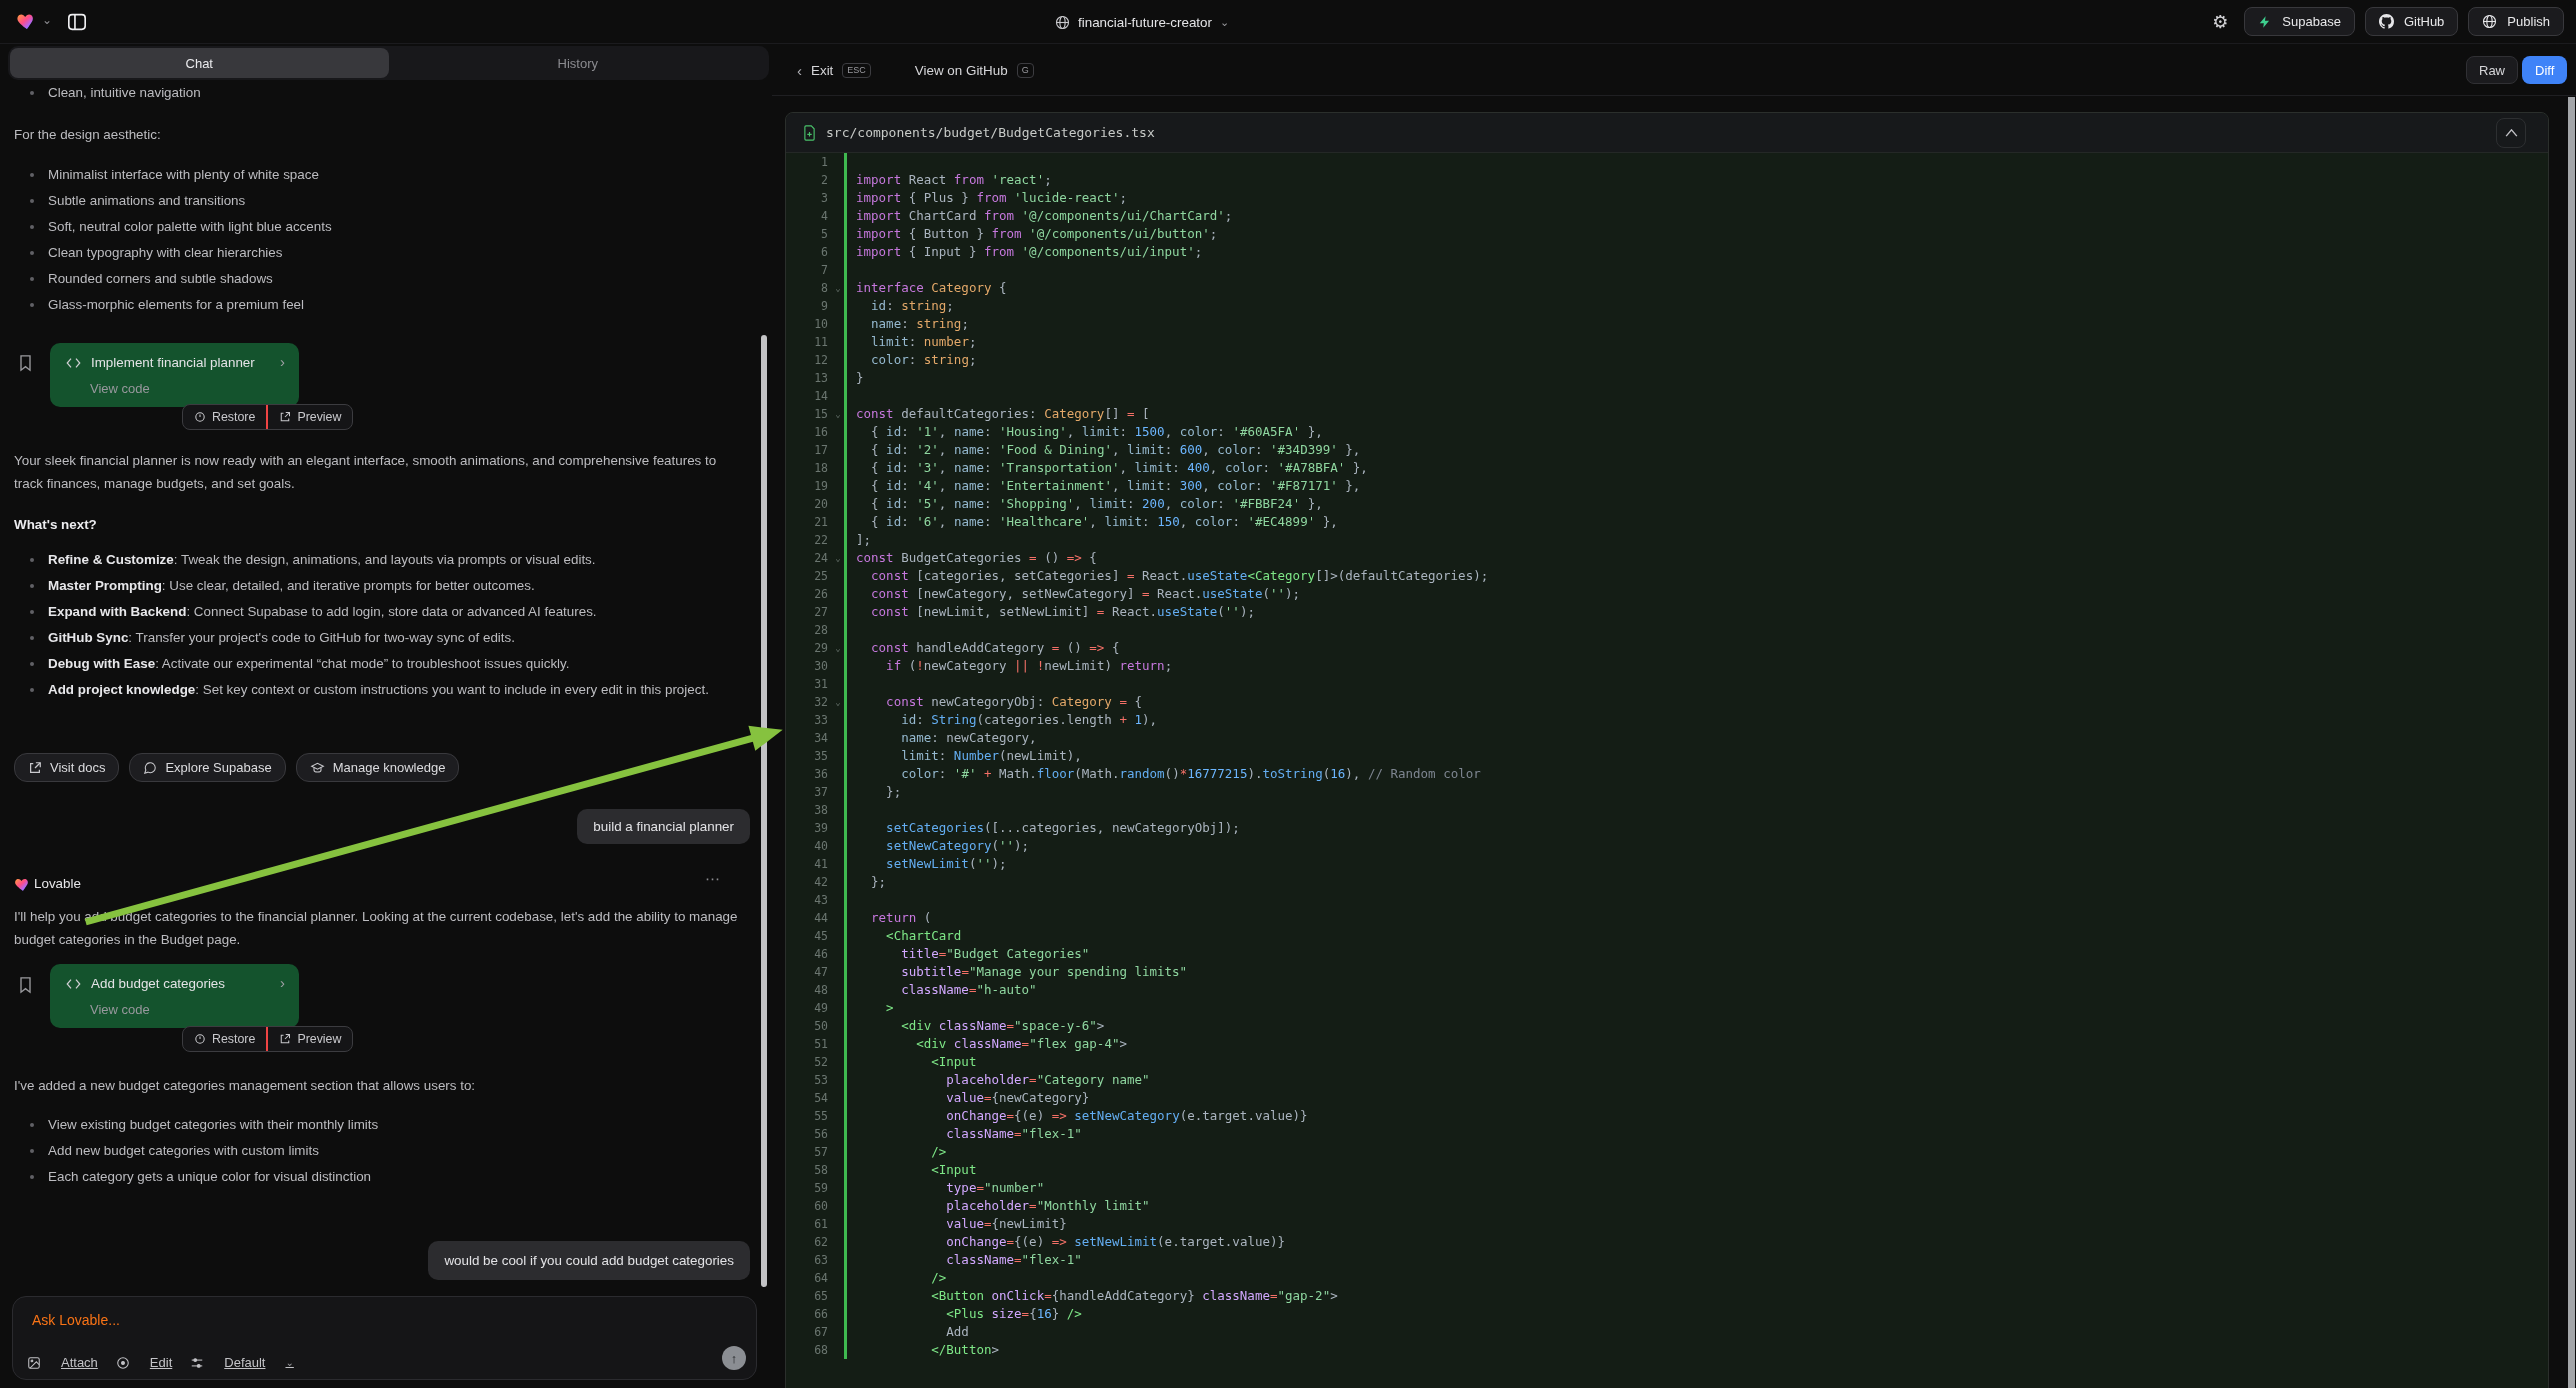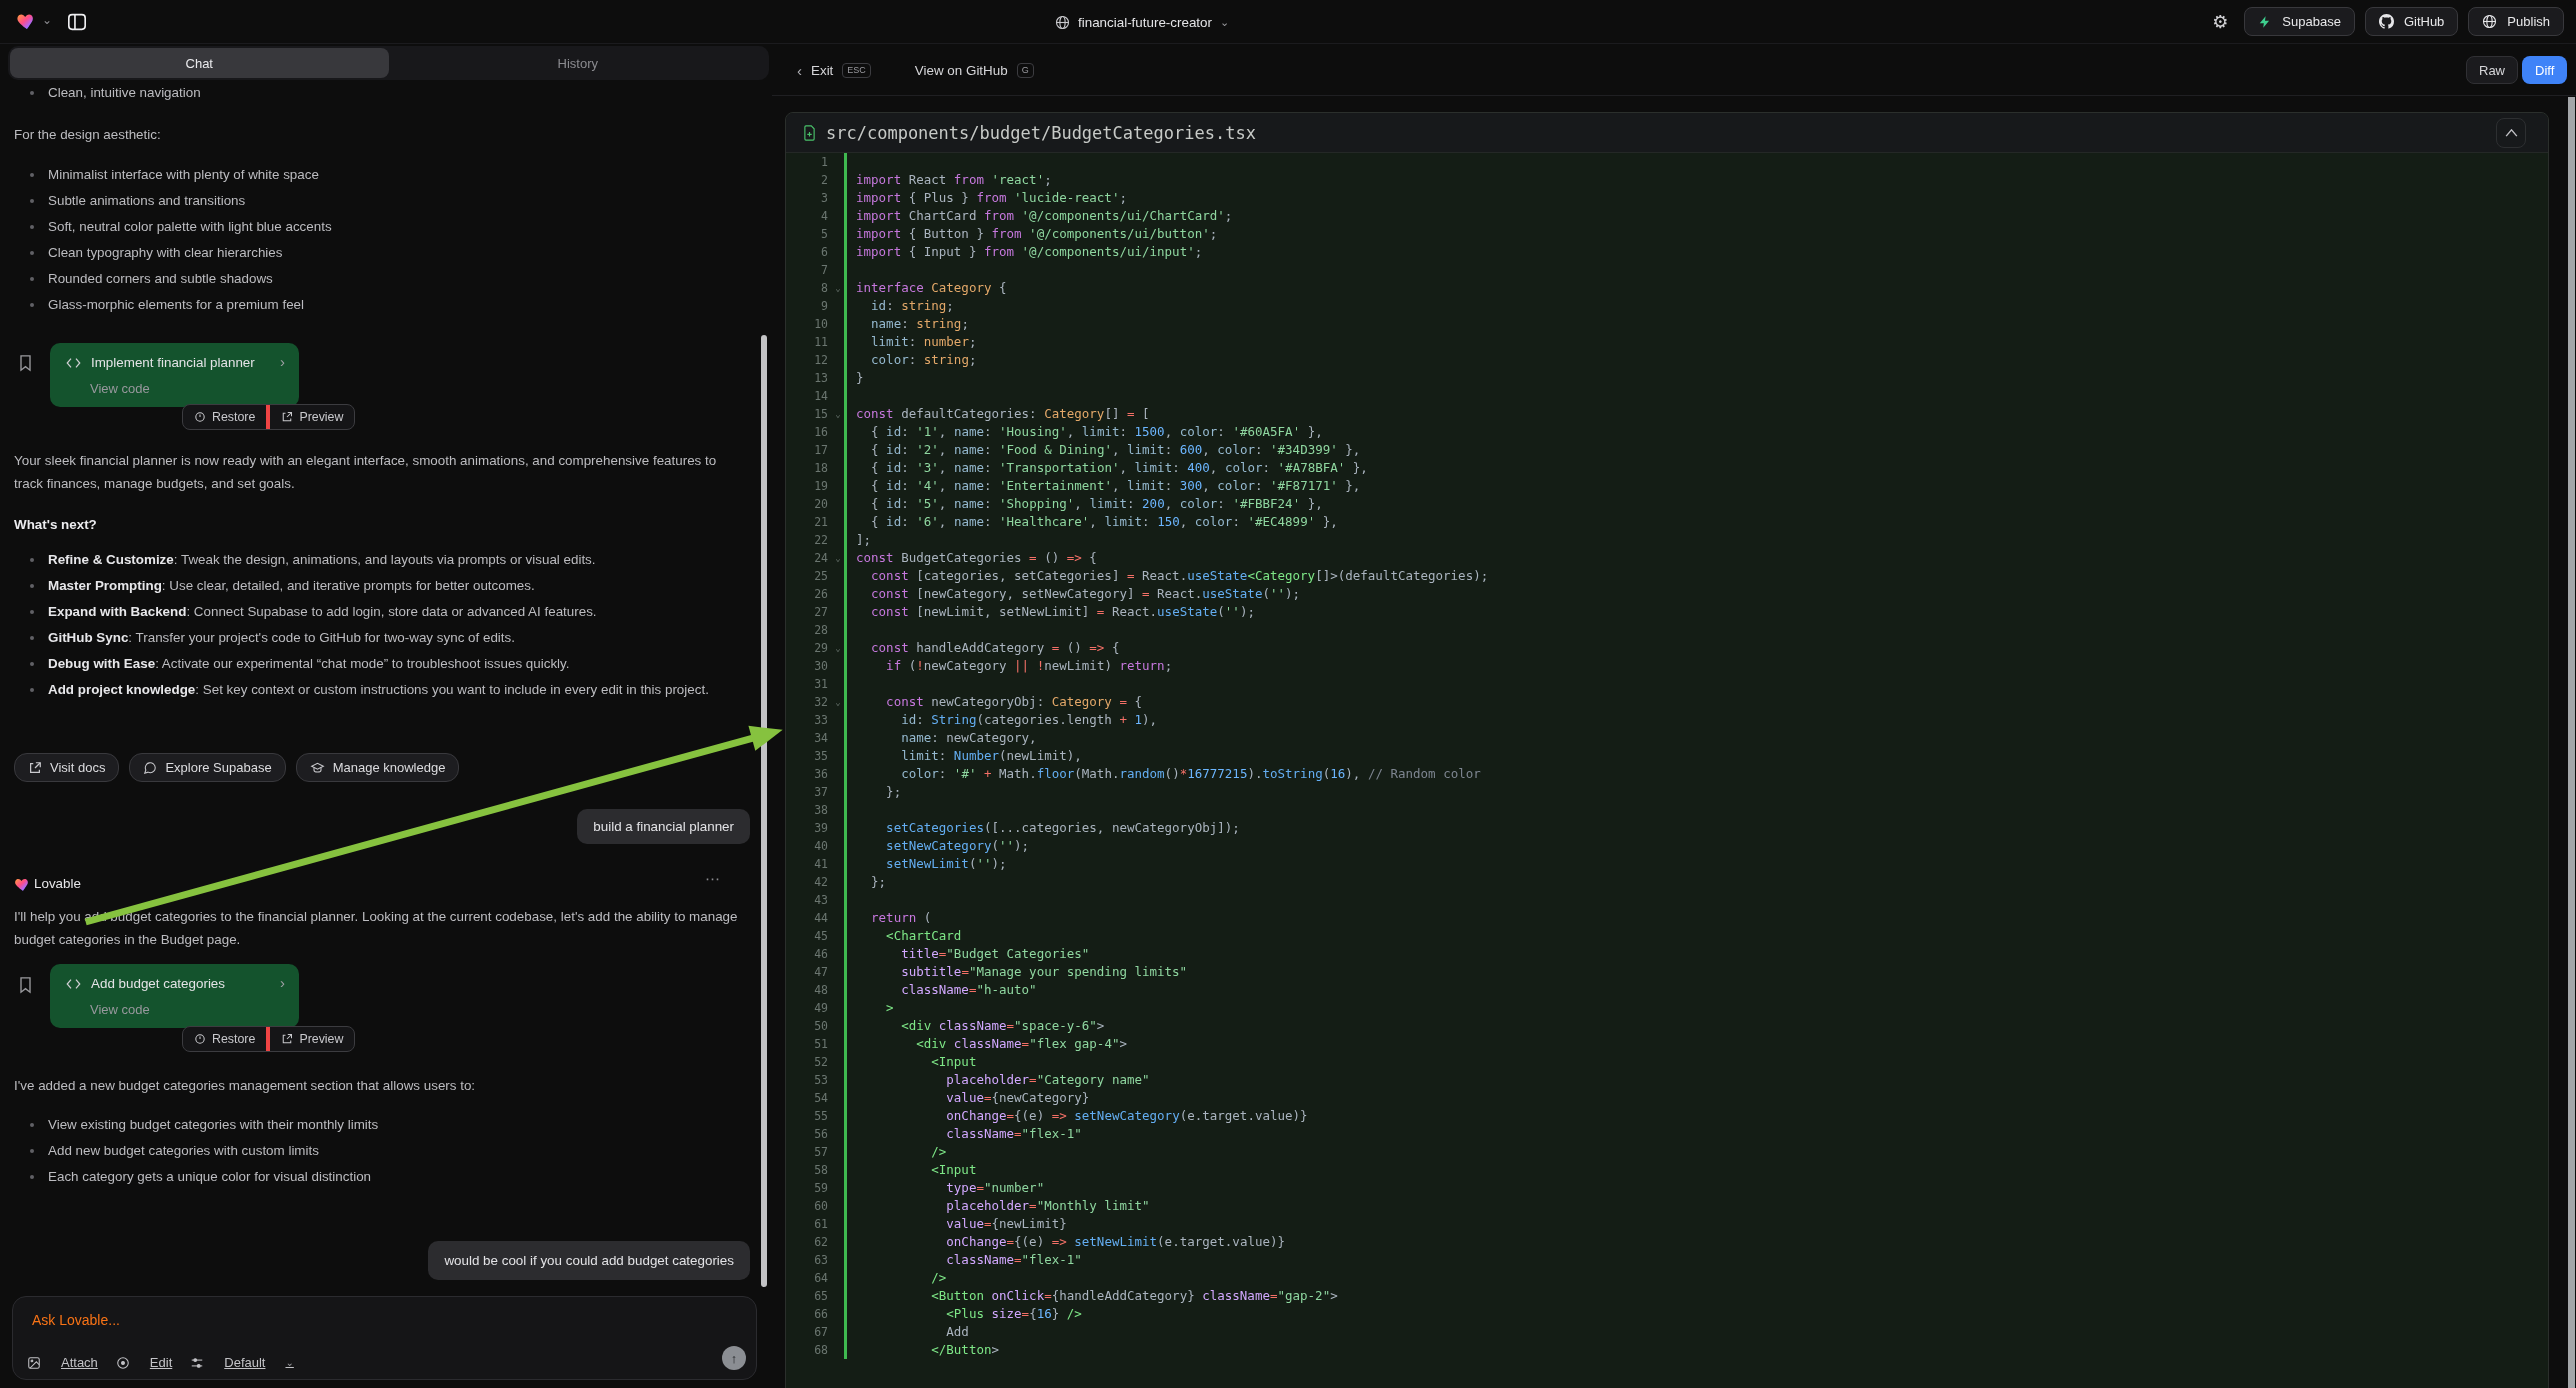--- a/index.html
+++ b/index.html
@@ -31,21 +31,21 @@
   .para{position:absolute;left:14px;width:733px;font-size:13.4px;line-height:23px;color:#bcbcc0;}
   .hd{position:absolute;left:14px;font-size:13.4px;font-weight:bold;color:#ececef;}
 
   .vcard{position:absolute;left:50px;width:249px;height:64px;background:#14532d;border-radius:10px;text-align:center;}
   .vcard .row1{position:absolute;left:16px;top:12px;display:flex;align-items:center;gap:10px;color:#e3e3e6;font-size:13.4px;}
   .vcard .row2{position:absolute;left:40px;top:38px;font-size:13px;color:#98989d;}
   .vcard .chev{position:absolute;right:14px;top:10px;color:#a0a0a5;font-size:15px;}
   .bookmark{position:absolute;left:18px;color:#9a9a9e;}
   .pill{position:absolute;left:182px;height:26px;display:flex;background:#151517;border:1px solid #3c3c40;border-radius:8px;overflow:hidden;}
   .pill-btn{display:flex;align-items:center;gap:6px;padding:0 11px;font-size:12.4px;color:#c9c9cd;}
-  .pill-btn + .pill-btn{border-left:4px solid #ef4444;}
+  .pill-btn + .pill-btn{border-left:2px solid #ef4444;}
 
   .actions{position:absolute;left:14px;top:753px;display:flex;gap:10px;}
   .act-btn{height:29px;display:flex;align-items:center;gap:8px;padding:0 13px;background:#1d1d20;border:1px solid #39393d;border-radius:13px;color:#dcdcdf;font-size:13px;}
 
   .bubble{position:absolute;right:22px;background:#2c2c2f;border-radius:10px;padding:10px 16px;font-size:13.4px;color:#e3e3e6;white-space:nowrap;}
   .lov-row{position:absolute;left:14px;top:872px;width:737px;height:22px;display:flex;align-items:center;gap:2px;}
   .lov-name{color:#e6e6e9;font-size:13.4px;}
   .more{position:absolute;right:30px;top:-2px;color:#8b8b90;font-size:15px;letter-spacing:1px;}
 
   .chat-thumb{position:absolute;left:761px;top:335px;width:6px;height:952px;border-radius:3px;background:#d2d3d5;opacity:.92;}
@@ -59,21 +59,21 @@
   
   .code-header{position:absolute;left:772px;top:44px;width:1804px;height:52px;border-bottom:1px solid #1f1f22;}
   .ch-left{position:absolute;left:25px;top:0;height:52px;display:flex;align-items:center;gap:9px;color:#d6d6d9;font-size:13.4px;}
   .kbd{border:1px solid #3c3c40;border-radius:4px;padding:2px 4px;font-size:9px;color:#9a9a9f;line-height:1;}
   .ch-gap{width:26px;}
   .raw-btn{position:absolute;left:1694px;top:12px;height:28px;padding:0 12px;display:flex;align-items:center;background:#1b1b1e;border:1px solid #303034;border-radius:8px;color:#d6d6d9;font-size:13px;}
   .diff-btn{position:absolute;left:1750px;top:12px;height:28px;padding:0 13px;display:flex;align-items:center;background:#3f83f8;border-radius:8px;color:#fff;font-size:13px;}
 
   .fcard{position:absolute;left:785px;top:112px;width:1764px;height:1277px;background:#141d15;border:1px solid #2b2f2c;border-radius:8px 8px 0 0;overflow:hidden;}
   .fbar{position:relative;height:40px;background:#17191b;border-bottom:1px solid #242826;display:flex;align-items:center;}
-  .fpath{margin-left:40px;font-family:"DejaVu Sans Mono",monospace;font-size:17px;color:#c7cac7;}
+  .fpath{margin-left:40px;font-family:"DejaVu Sans Mono",monospace;font-size:13px;color:#c7cac7;}
   .ficon{position:absolute;left:17px;top:12px;}
   .collapse-btn{position:absolute;right:22px;top:5px;width:30px;height:30px;border:1px solid #2d2f31;border-radius:8px;display:flex;align-items:center;justify-content:center;}
 
   .code-rows{font-family:"DejaVu Sans Mono",monospace;font-size:12.5px;color:#aab4bf;}
   .code-row{display:flex;height:18px;line-height:18px;}
   .ln{width:46px;text-align:right;padding-right:4px;color:#6b7670;font-size:11.5px;flex:none;}
   .fold{width:12px;color:#6b7670;font-size:9px;text-align:center;flex:none;}
   .cl{flex:1;border-left:3px solid #3fb950;padding-left:9px;white-space:pre;}
   .tk-k{color:#c678dd;} .tk-s{color:#8fd7a0;} .tk-n{color:#6cb6ff;} .tk-f{color:#64aef2;}
   .tk-t{color:#e3a869;} .tk-a{color:#d2a8ff;} .tk-p{color:#95b9cf;} .tk-g{color:#7ee787;}

